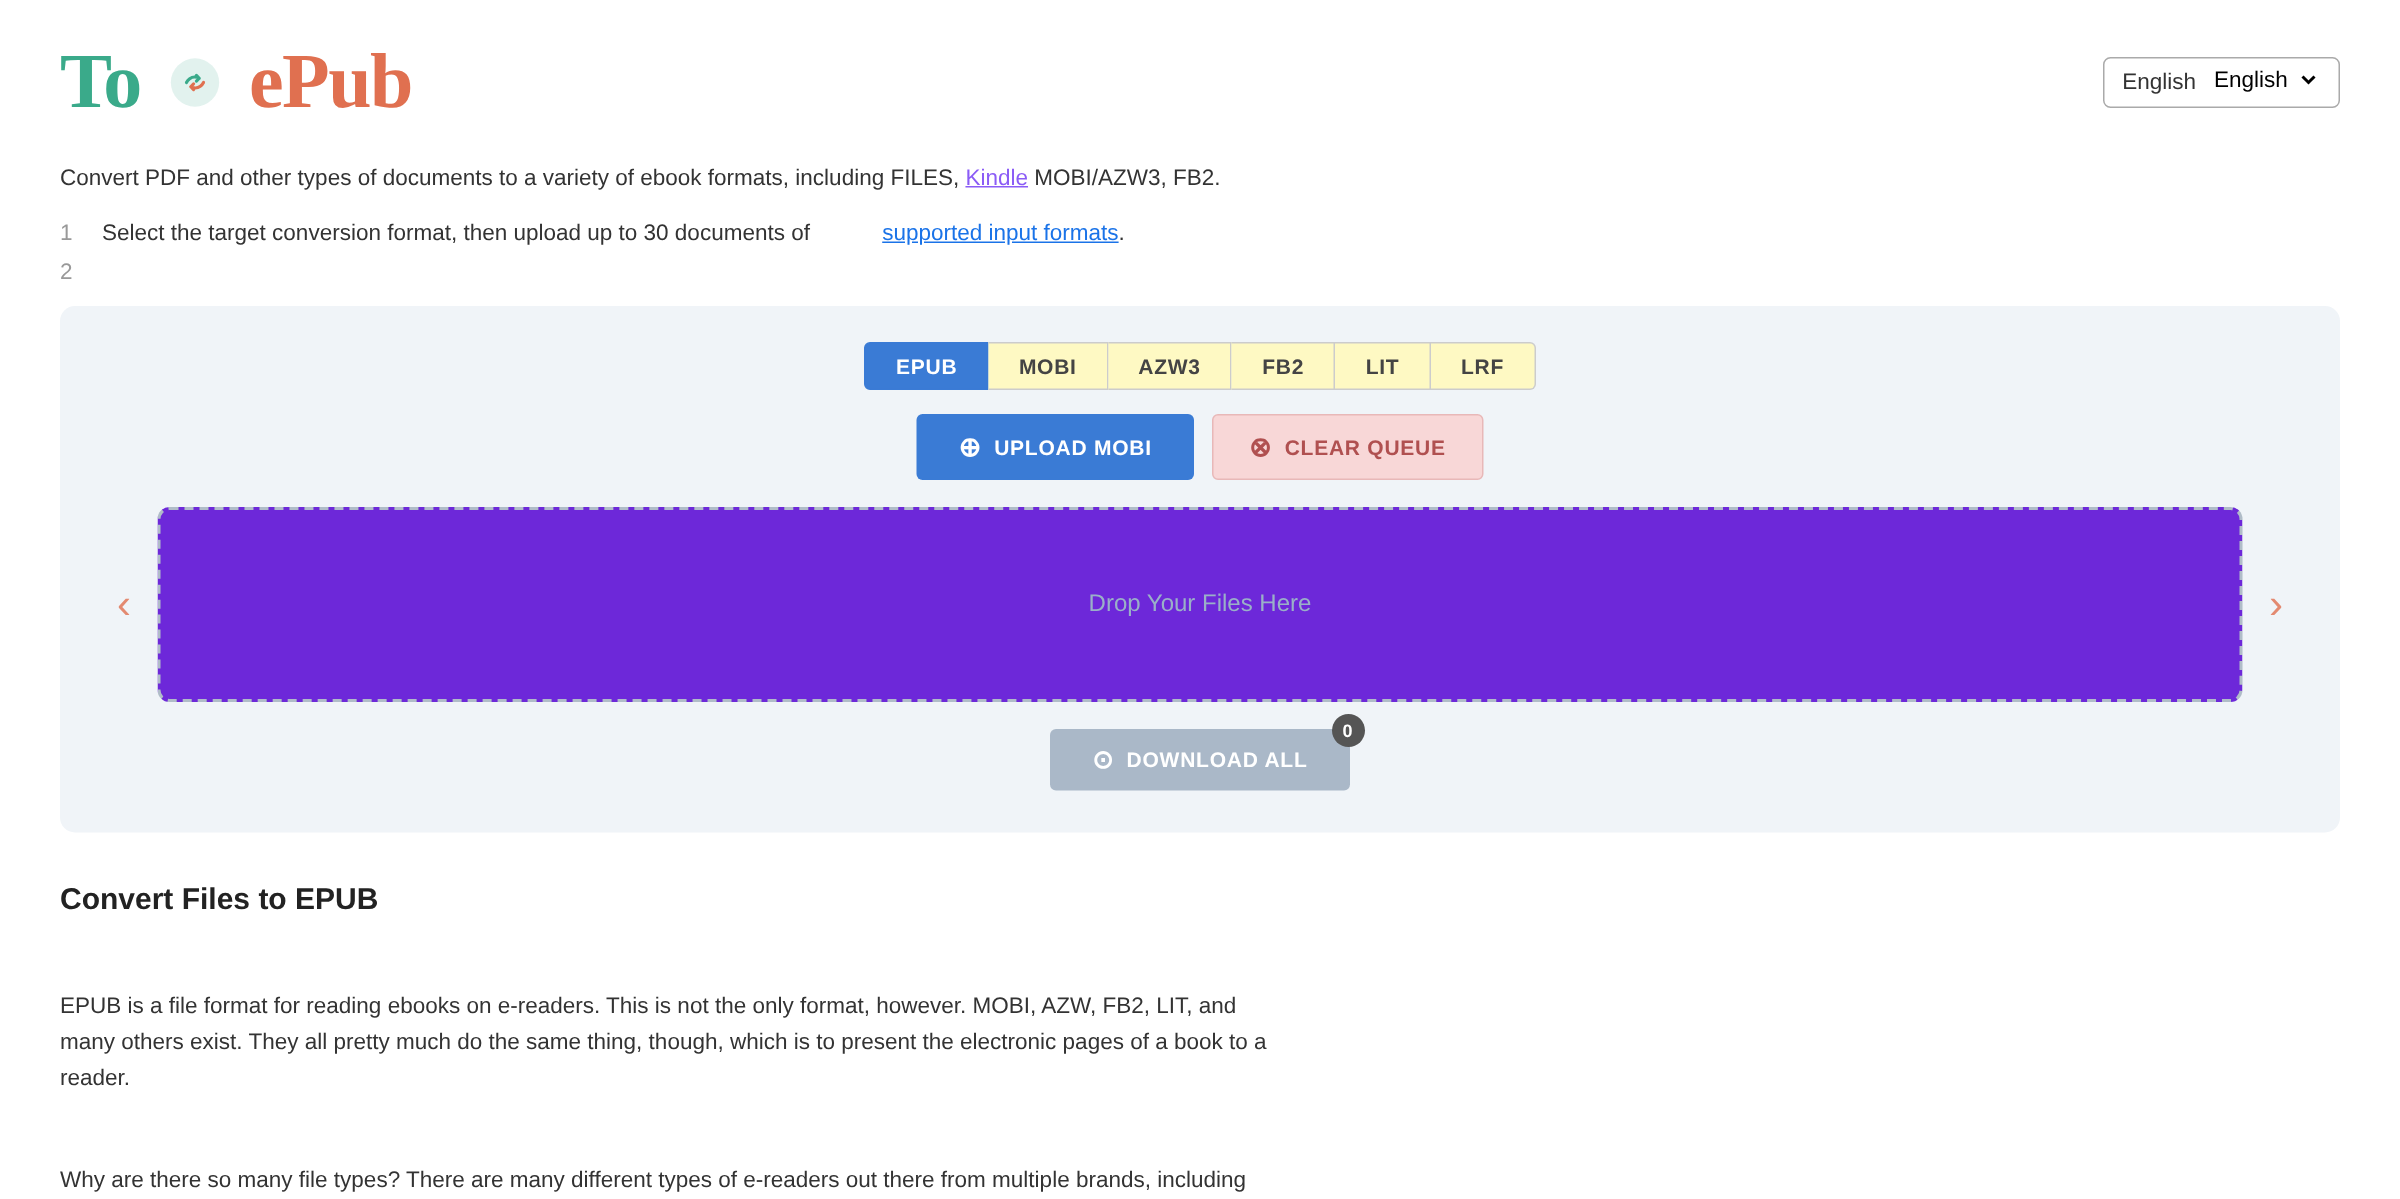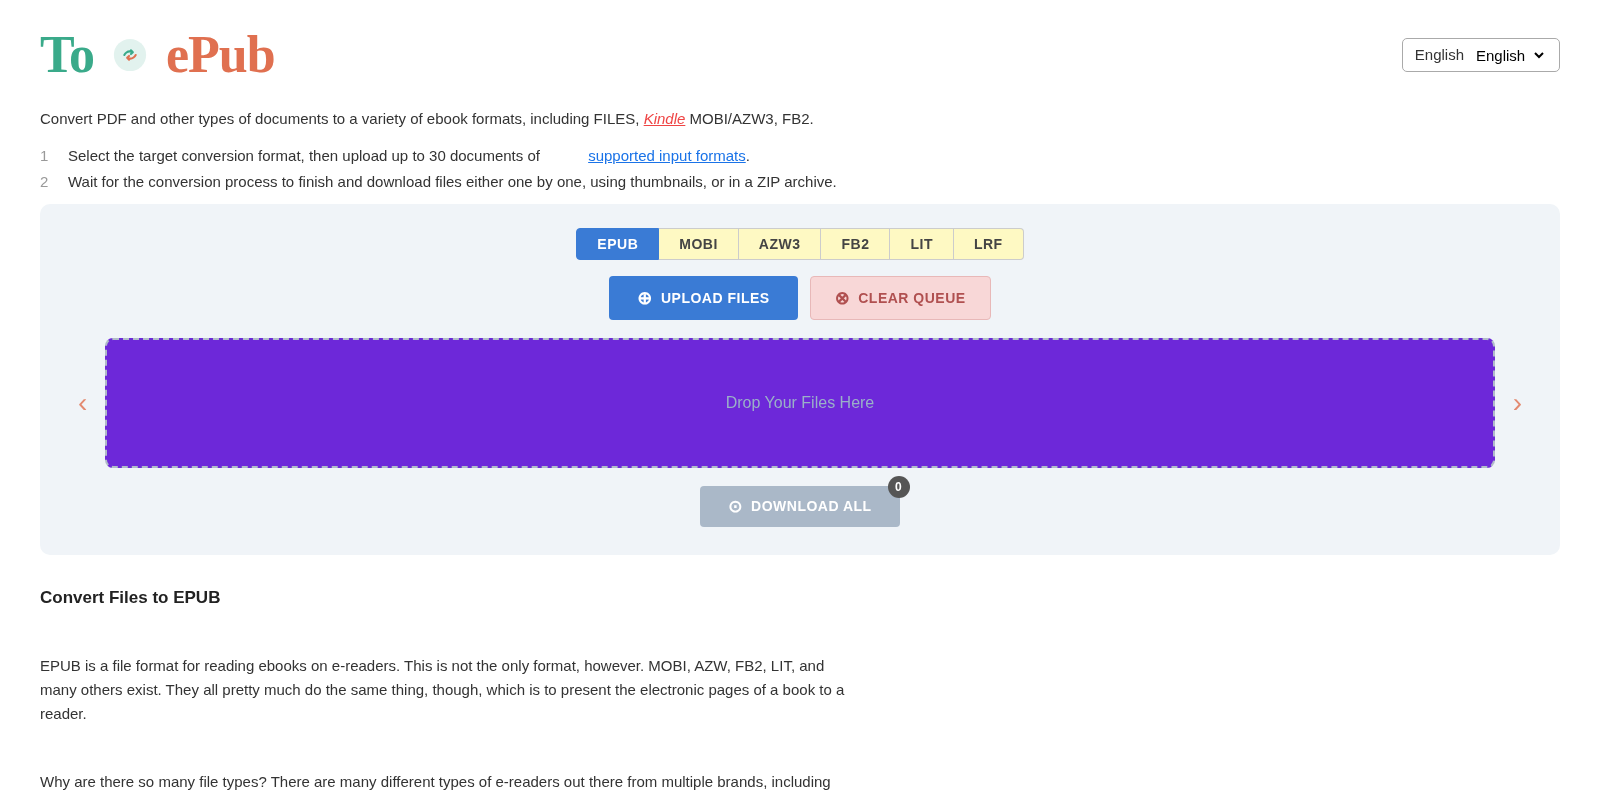--- a/index.html
+++ b/index.html
@@ -44,21 +44,21 @@
     .logo-epub {
       font-size: 52px;
       font-weight: bold;
       color: #e07050;
       font-family: Georgia, serif;
       letter-spacing: -1px;
     }
 
     .language-select {
       display: flex;
-      align-items: center;
+      align-items: flex-start;
       border: 1.5px solid #aaa;
       border-radius: 5px;
       padding: 5px 12px;
       font-size: 15px;
       cursor: pointer;
       background: #fff;
       gap: 8px;
     }
 
     .language-select select {
@@ -74,23 +74,22 @@
       max-width: 900px;
     }
 
     .intro p {
       font-size: 15px;
       color: #333;
       margin-bottom: 4px;
     }
 
     .intro a {
-      color: #ef4444;
+      color: #8b5cf6;
       text-decoration: underline;
-      font-style: italic;
     }
 
     .steps {
       padding: 0 40px;
       margin-bottom: 10px;
     }
 
     .step {
       display: flex;
       align-items: flex-start;
@@ -258,21 +257,21 @@
       align-items: center;
       justify-content: center;
     }
 
     .content-section {
       padding: 10px 40px 30px 40px;
       max-width: 900px;
     }
 
     .content-section h2 {
-      font-size: 17px;
+      font-size: 20px;
       font-weight: bold;
       margin-bottom: 28px;
       color: #222;
     }
 
     .content-section p {
       font-size: 15px;
       color: #333;
       margin-bottom: 14px;
       line-height: 1.6;
@@ -314,39 +313,38 @@
 
 <div class="steps">
   <div class="step">
     <span class="step-num">1</span>
     <span>
       <span>Select the target conversion format, then upload up to 30 documents of </span><a href="#">supported input formats</a><span>.</span>
     </span>
   </div>
   <div class="step">
     <span class="step-num">2</span>
-    <span>Wait for the conversion process to finish and download files either one by one, using thumbnails, or in a ZIP archive.</span>
   </div>
 </div>
 
 <div class="converter-box">
 
   <div class="format-tabs">
     <button class="format-tab active">EPUB</button>
     <button class="format-tab">MOBI</button>
     <button class="format-tab">AZW3</button>
     <button class="format-tab">FB2</button>
     <button class="format-tab">LIT</button>
     <button class="format-tab">LRF</button>
   </div>
 
   <div class="action-buttons">
     <button class="btn-upload">
       <span style="font-size:18px;">⊕</span>
-      <span>UPLOAD FILES</span>
+      <span>UPLOAD MOBI</span>
     </button>
     <button class="btn-clear">
       <span style="font-size:18px;">⊗</span>
       <span>CLEAR QUEUE</span>
     </button>
   </div>
 
   <div class="drop-area-wrapper">
     <button class="nav-arrow">‹</button>
     <div class="drop-area">

